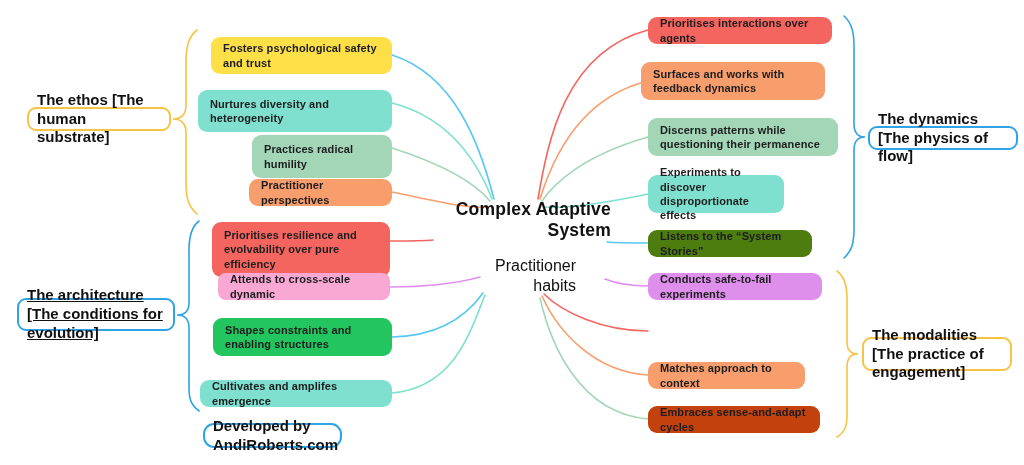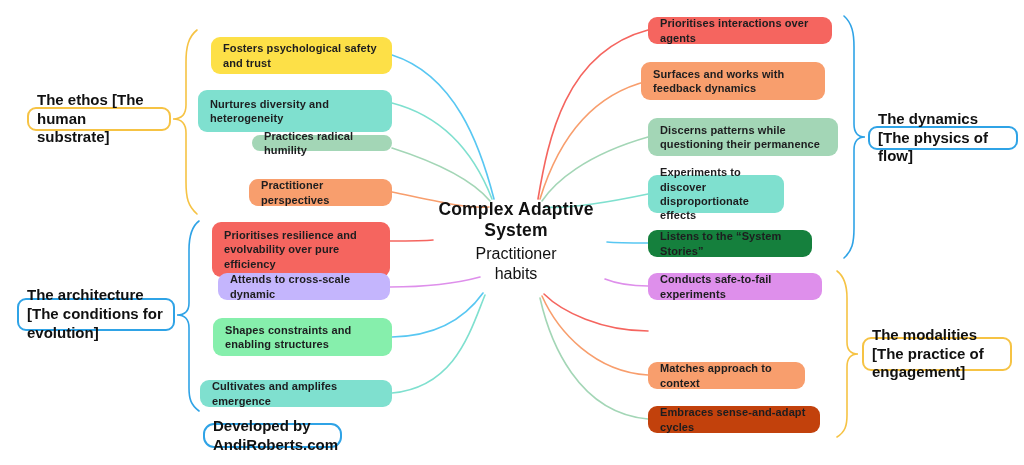--- a/index.html
+++ b/index.html
@@ -14,24 +14,24 @@
     display:flex;align-items:center;padding:4px 12px;
     font-size:11px;font-weight:600;line-height:1.3;color:#1d1d1f;
     letter-spacing:.1px;
   }
   .label-node{
     position:absolute;box-sizing:border-box;background:#fff;border:2px solid #999;
     border-radius:9px;display:flex;align-items:center;padding:3px 8px;
     font-size:15px;font-weight:700;line-height:1.25;color:#111;
   }
   .center-node{
-    position:absolute;left:421px;top:199px;width:190px;text-align:center;color:#111;
+    position:absolute;left:421px;top:199px;width:190px;text-align:right;color:#111;
   }
   .center-title{font-size:17.5px;font-weight:700;line-height:1.22;letter-spacing:.2px;}
-  .center-sub{font-size:16px;font-weight:400;line-height:1.25;width:120px;margin:2px auto 0;}
+  .center-sub{font-size:16px;font-weight:400;line-height:1.25;width:120px;margin:14px auto 0;}
 </style>
 </head>
 <body>
 
 <div class="canvas">
 
   <svg class="wires">
 
     <path d="M197,30 C188,37 186,48 186,62 L186,105 C186,115 181,119 173,119 C181,119 186,123 186,133 L186,182 C186,198 188,206 197,214" stroke="#F6C344"></path>
     <path d="M199,221 C191,227 189,237 189,250 L189,303 C189,312 184,315 177,315 C184,315 189,319 189,328 L189,388 C189,399 191,405 199,411" stroke="#2FA3E6"></path>
@@ -67,37 +67,37 @@
 
   <div class="label-node" style="left: 27px; top: 107px; width: 144px; height: 24px; border-color: rgb(246, 195, 68);">
     <span>The ethos [The human substrate]</span>
   </div>
   <div class="node" style="left: 211px; top: 37px; width: 181px; height: 37px; background-color: #fde047;">
     <span>Fosters psychological safety and trust</span>
   </div>
   <div class="node" style="left: 198px; top: 90px; width: 194px; height: 42px; background-color: rgb(127, 224, 207);">
     <span>Nurtures diversity and heterogeneity</span>
   </div>
-  <div class="node" style="left: 252px; top: 135px; width: 140px; height: 16px; background-color: rgb(163, 214, 182);">
+  <div class="node" style="left: 252px; top: 135px; width: 140px; height: 43px; background-color: rgb(163, 214, 182);">
     <span>Practices radical humility</span>
   </div>
   <div class="node" style="left: 249px; top: 179px; width: 143px; height: 27px; background-color: rgb(248, 158, 109);">
     <span>Practitioner perspectives</span>
   </div>
 
-  <div class="label-node" style="left: 17px; top: 298px; width: 158px; height: 33px; border-color: rgb(47, 163, 230);">
+  <div class="label-node" style="left: 17px; top: 298px; width: 158px; height: 33px; border-color: rgb(47, 163, 230); text-decoration: underline;">
     <span>The architecture [The conditions for evolution]</span>
   </div>
   <div class="node" style="left: 212px; top: 222px; width: 178px; height: 55px; background-color: rgb(245, 101, 95);">
     <span>Prioritises resilience and evolvability over pure efficiency</span>
   </div>
-  <div class="node" style="left: 218px; top: 273px; width: 172px; height: 27px; background-color: #c4b5fd;">
+  <div class="node" style="left: 218px; top: 273px; width: 172px; height: 27px; background-color: #f9a8d4; border-radius: 8px;">
     <span>Attends to cross-scale dynamic</span>
   </div>
-  <div class="node" style="left: 213px; top: 318px; width: 179px; height: 38px; background-color: #86efac;">
+  <div class="node" style="left: 213px; top: 318px; width: 179px; height: 38px; background-color: #22c55e;">
     <span>Shapes constraints and enabling structures</span>
   </div>
   <div class="node" style="left: 200px; top: 380px; width: 192px; height: 27px; background-color: rgb(127, 224, 207);">
     <span>Cultivates and amplifes emergence</span>
   </div>
 
   <div class="label-node" style="left: 868px; top: 126px; width: 150px; height: 24px; border-color: rgb(47, 163, 230);">
     <span>The dynamics [The physics of flow]</span>
   </div>
   <div class="node" style="left: 648px; top: 17px; width: 184px; height: 27px; background-color: rgb(245, 101, 95);">
@@ -105,21 +105,21 @@
   </div>
   <div class="node" style="left: 641px; top: 62px; width: 184px; height: 38px; background-color: rgb(248, 158, 109);">
     <span>Surfaces and works with feedback dynamics</span>
   </div>
   <div class="node" style="left: 648px; top: 118px; width: 190px; height: 38px; background-color: rgb(163, 214, 182);">
     <span>Discerns patterns while questioning their permanence</span>
   </div>
   <div class="node" style="left: 648px; top: 175px; width: 136px; height: 38px; background-color: rgb(127, 224, 207);">
     <span>Experiments to discover disproportionate effects</span>
   </div>
-  <div class="node" style="left: 648px; top: 230px; width: 164px; height: 27px; background-color: #15803d;">
+  <div class="node" style="left: 648px; top: 230px; width: 164px; height: 27px; background-color: #4d7c0f;">
     <span>Listens to the “System Stories”</span>
   </div>
 
   <div class="label-node" style="left: 862px; top: 337px; width: 150px; height: 34px; border-color: rgb(246, 195, 68);">
     <span>The modalities [The practice of engagement]</span>
   </div>
   <div class="node" style="left: 648px; top: 273px; width: 174px; height: 27px; background-color: rgb(222, 143, 235);">
     <span>Conducts safe-to-fail experiments</span>
   </div>
   <div class="node" style="left: 648px; top: 362px; width: 157px; height: 27px; background-color: rgb(248, 158, 109);">

